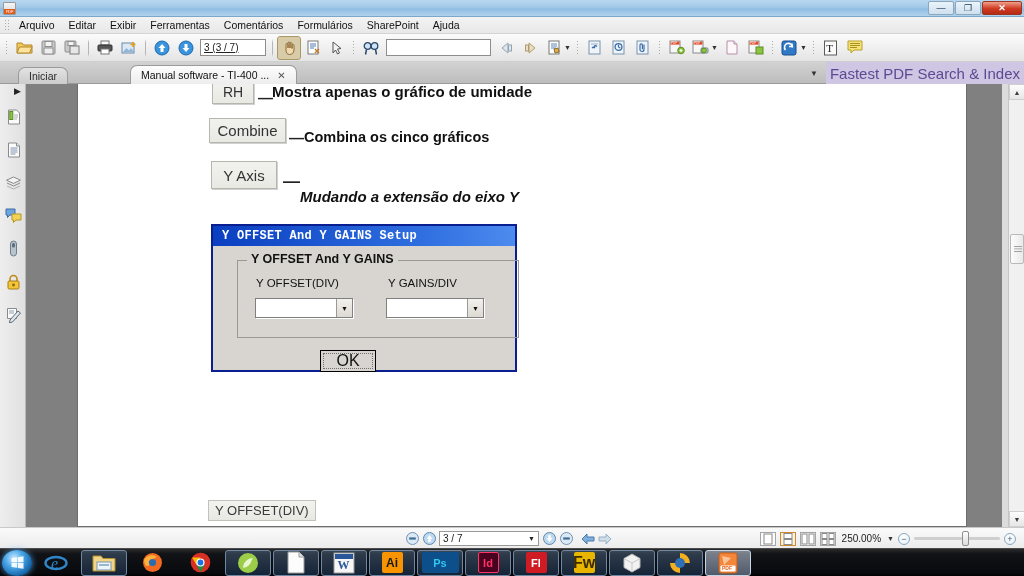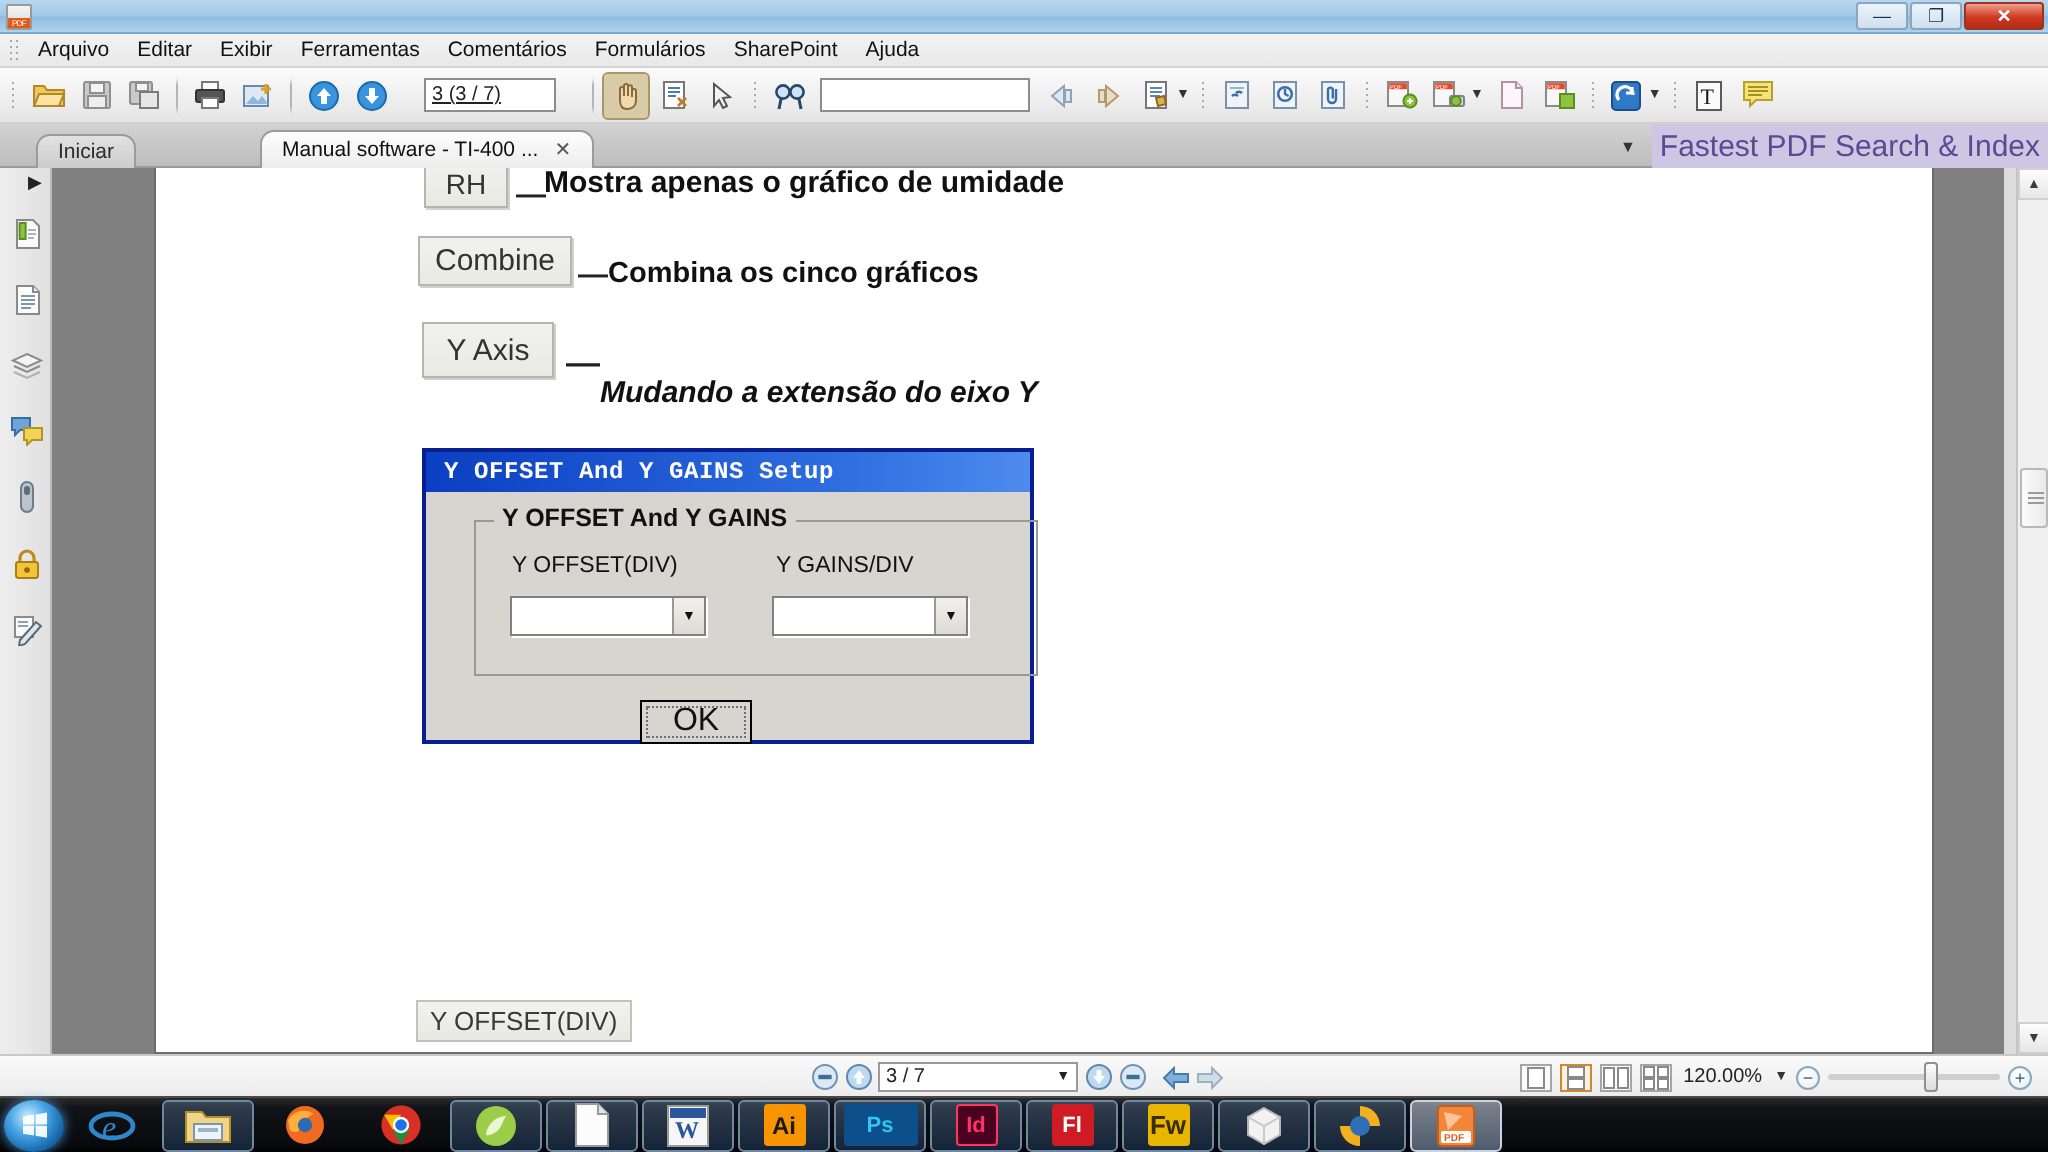--- a/index.html
+++ b/index.html
@@ -76,21 +76,21 @@
     background-image: radial-gradient(#aaa 35%, transparent 36%); background-size:3px 3px; }
   .tbi {
     width:22px; height:22px; margin:0 1px; border-radius:2px;
     display:flex; align-items:center; justify-content:center;
     position:relative; cursor:default; font-size:13px; line-height:1;
   }
   .tbi.active { background:#d8cba8; outline:1px solid #a99866; }
   .caret { font-size:7px; color:#333; margin-left:-2px; margin-right:2px; }
   .pagebox {
     width:66px; height:17px; border:1px solid #8d8d8d; background:#fff;
-    font-size:10px; color:#222; padding:1px 3px; margin:0 14px;
+    font-size:10px; color:#222; padding:1px 3px; margin:0 2px;
     display:flex; align-items:center;text-decoration:underline;
   }
   .searchbox {
     width:105px; height:17px; border:1px solid #8d8d8d; background:#fff;
     margin:0 3px;
   }
 
   
   .ic { display:block; }
 
@@ -669,21 +669,21 @@
         </svg>
       </span>
       <span class="viewbtn">
         <svg class="ic" width="14" height="12" viewBox="0 0 14 12">
           <rect x="1" y="0.5" width="5" height="5" fill="#fff" stroke="#8a8a8a"></rect>
           <rect x="8" y="0.5" width="5" height="5" fill="#fff" stroke="#8a8a8a"></rect>
           <rect x="1" y="6.5" width="5" height="5" fill="#fff" stroke="#8a8a8a"></rect>
           <rect x="8" y="6.5" width="5" height="5" fill="#fff" stroke="#8a8a8a"></rect>
         </svg>
       </span>
-      <span class="zoomtxt">120.00%</span>
+      <span class="zoomtxt">250.00%</span>
       <span style="font-size:7px;color:#333;">▼</span>
       <span class="circ">−</span>
       <span class="slider">
         <span class="slider-knob"></span>
       </span>
       <span class="circ">+</span>
     </div>
   </div>
 
   <div class="taskbar">
@@ -751,21 +751,21 @@
     <div class="tbtn open">
       <span class="sq" style="width:37px;height:21px;background:#0d4f8b;color:#31c5f0;font-size:11px;">Ps</span>
     </div>
     <div class="tbtn open">
       <span class="sq" style="width:21px;height:21px;background:#49021f;color:#ff3366;font-size:11px;border:1px solid #ff3366;">Id</span>
     </div>
     <div class="tbtn open">
       <span class="sq" style="width:21px;height:21px;background:#cf1b23;color:#fff;font-size:11px;">Fl</span>
     </div>
     <div class="tbtn open">
-      <span class="sq" style="width:21px;height:21px;background:#e8b500;color:#3a2c00;font-size:13px;text-align:center;">Fw</span>
+      <span class="sq" style="width:21px;height:21px;background:#e8b500;color:#3a2c00;font-size:16px;text-align:center;">Fw</span>
     </div>
     <div class="tbtn open">
       <svg class="ic" width="22" height="22" viewBox="0 0 22 22">
         <path d="M11 2l8 4.5v9L11 20l-8-4.5v-9z" fill="#f2f2f2" stroke="#b5b5b5"></path>
         <path d="M3 6.5L11 11l8-4.5M11 11v9" fill="none" stroke="#c9c9c9"></path>
       </svg>
     </div>
     <div class="tbtn open">
       <svg class="ic" width="22" height="22" viewBox="0 0 22 22">
         <path d="M11 1a10 10 0 0110 10h-10z" fill="#f2b01e"></path>

